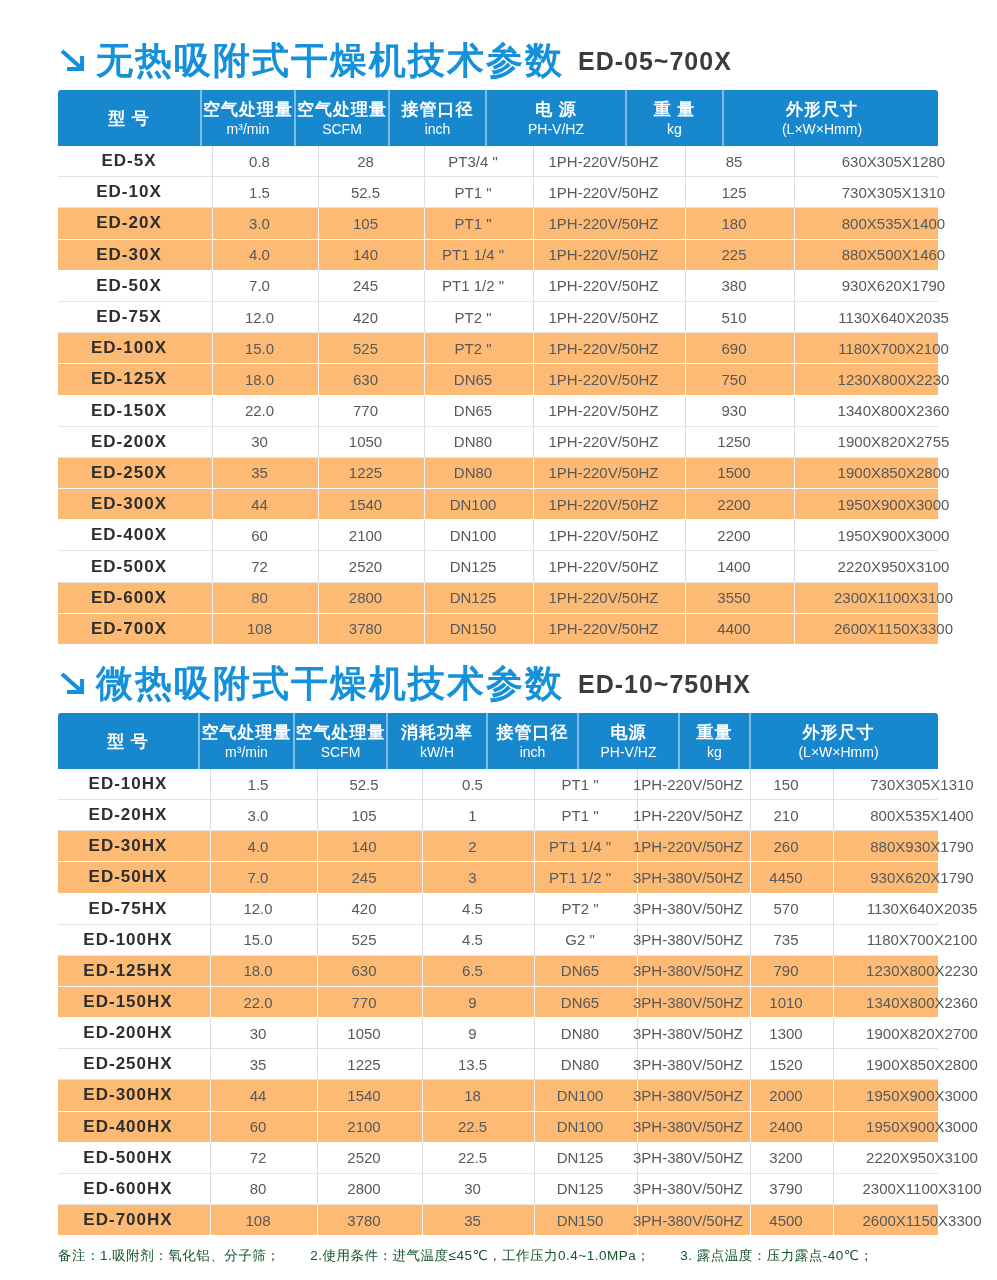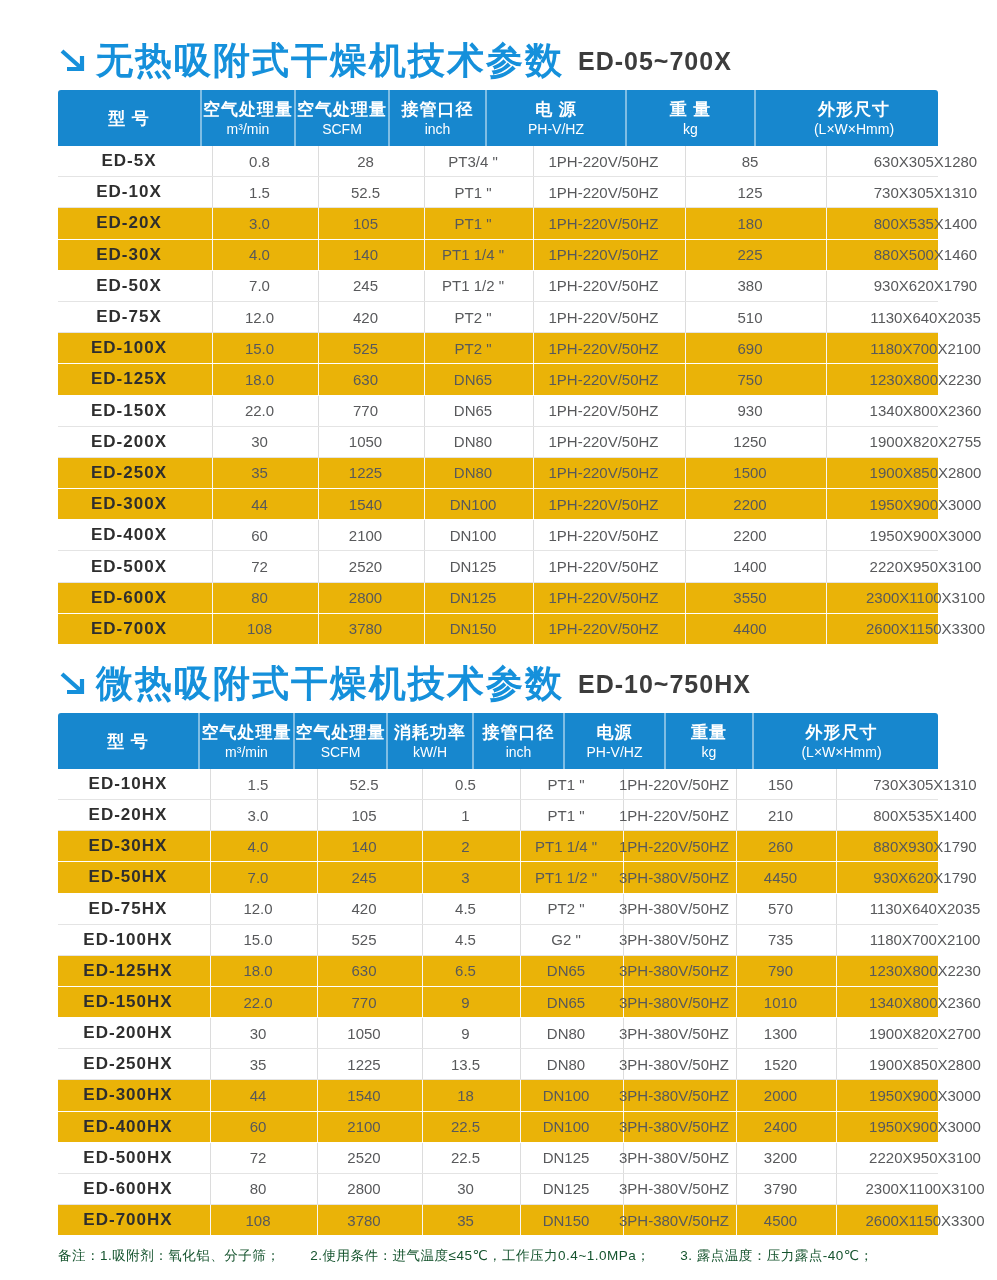--- a/index.html
+++ b/index.html
@@ -57,45 +57,45 @@
   .tbody { display: block; }
   .trow {
     display: flex;
     align-items: stretch;
     background: #ffffff;
     border-bottom: 1px solid #e4e4e4;
     gap: 12px;
   }
   .t1 .trow { height: 31.2px; }
   .t2 .trow { height: 31.15px; }
-  .trow.alt { background: #eab308; border-bottom: 1px solid #ffffff; }
+  .trow.alt { background: #fdba74; border-bottom: 1px solid #ffffff; }
   .tcell {
     display: flex;
     align-items: center;
     justify-content: center;
     text-align: center;
     flex: 0 0 auto;
     font-size: 15px;
     color: #58595b;
     white-space: nowrap;
   }
   .tcell + .tcell { border-left: 1px solid #dcdcdc; }
   .trow.alt .tcell + .tcell { border-left: 1px solid #f7f7f7; }
   .tcell.model {
     font-size: 17px;
     font-weight: bold;
     color: #2e2e2e;
     letter-spacing: 1px;
   }
   
   .t1 .c0{width:142px}.t1 .c1{width:94px}.t1 .c2{width:94px}.t1 .c3{width:97px}
-  .t1 .c4{width:140px}.t1 .c5{width:129px}.t1 .c6{width:198px}
+  .t1 .c4{width:140px}.t1 .c5{width:97px}.t1 .c6{width:198px}
   
-  .t2 .c0{width:140px}.t2 .c1{width:95px}.t2 .c2{width:93px}.t2 .c3{width:86px}
-  .t2 .c4{width:91px}.t2 .c5{width:101px}.t2 .c6{width:88px}.t2 .c7{width:177px}
+  .t2 .c0{width:140px}.t2 .c1{width:95px}.t2 .c2{width:93px}.t2 .c3{width:100px}
+  .t2 .c4{width:91px}.t2 .c5{width:101px}.t2 .c6{width:71px}.t2 .c7{width:177px}
 
   .section-1 { margin-bottom: 20px; }
   .section-2 .section-title { margin-top: 2px; }
   .footnote {
     margin-top: 11px;
     display: flex;
     gap: 30px;
     font-size: 13.5px;
     color: #14532d;
     letter-spacing: 0.5px;

